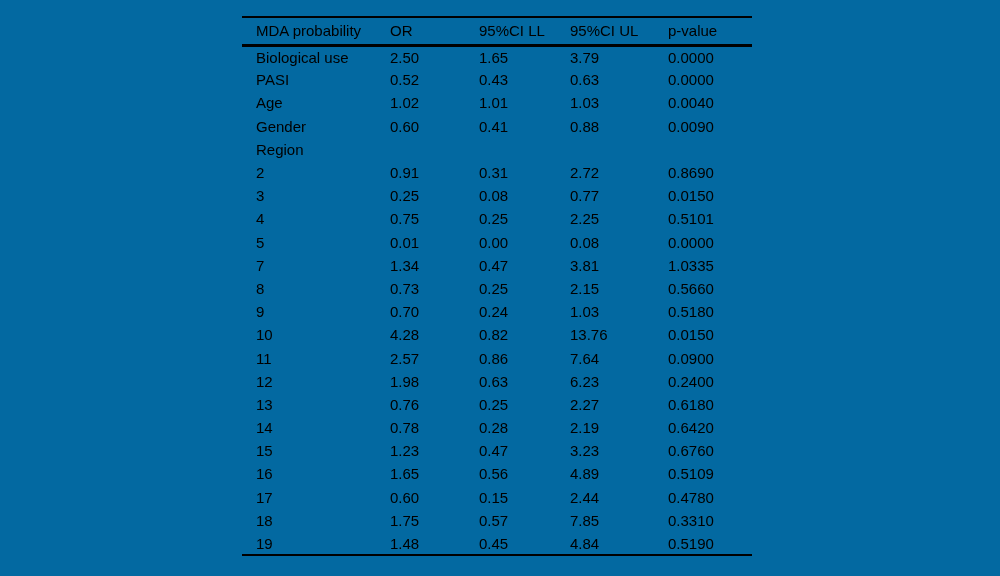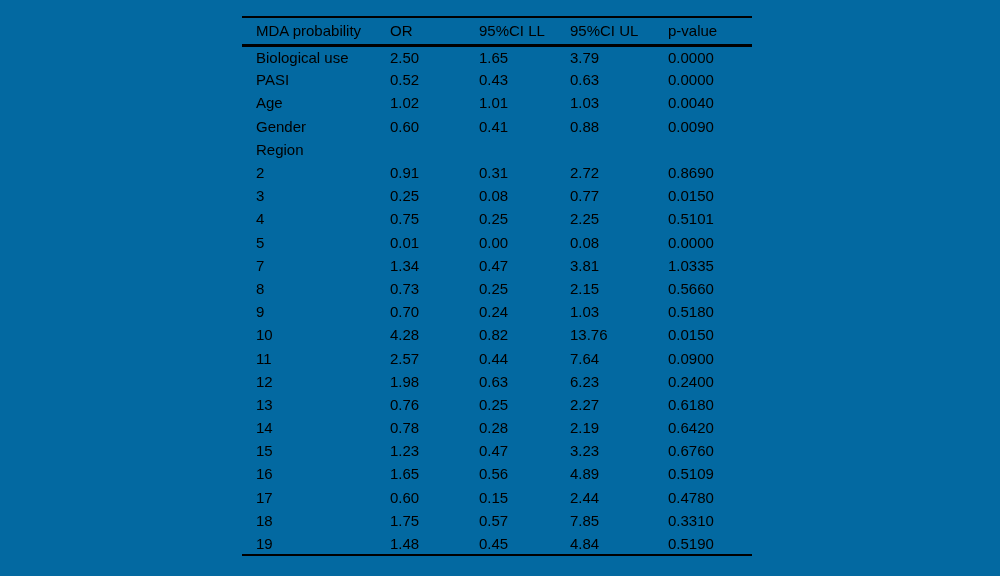--- a/index.html
+++ b/index.html
@@ -169,21 +169,21 @@
         <tr>
           <td>10</td>
           <td>4.28</td>
           <td>0.82</td>
           <td>13.76</td>
           <td>0.0150</td>
         </tr>
         <tr>
           <td>11</td>
           <td>2.57</td>
-          <td>0.44</td>
+          <td>0.86</td>
           <td>7.64</td>
           <td>0.0900</td>
         </tr>
         <tr>
           <td>12</td>
           <td>1.98</td>
           <td>0.63</td>
           <td>6.23</td>
           <td>0.2400</td>
         </tr>

